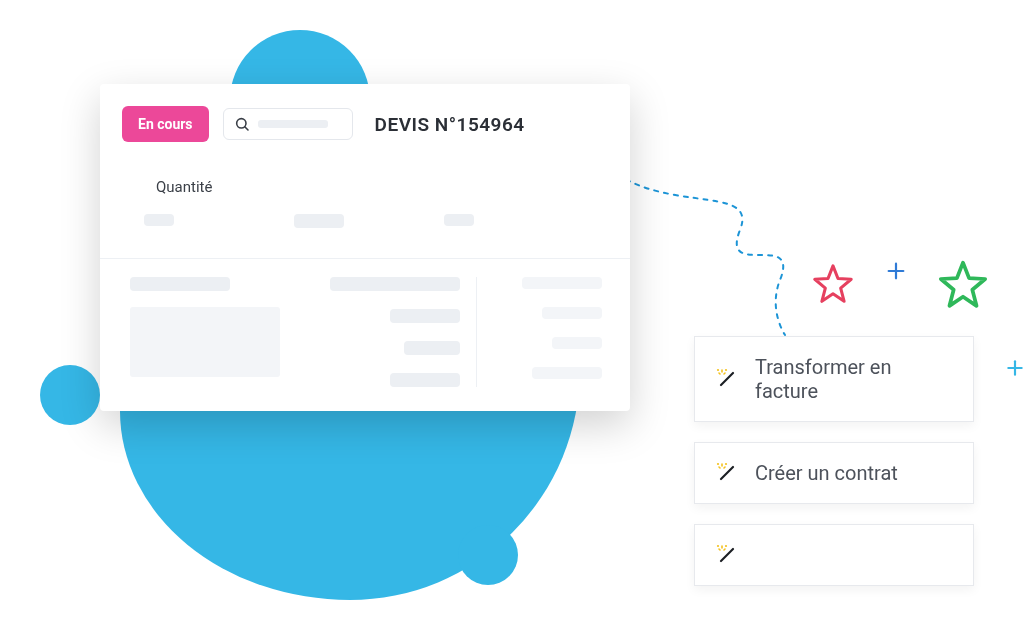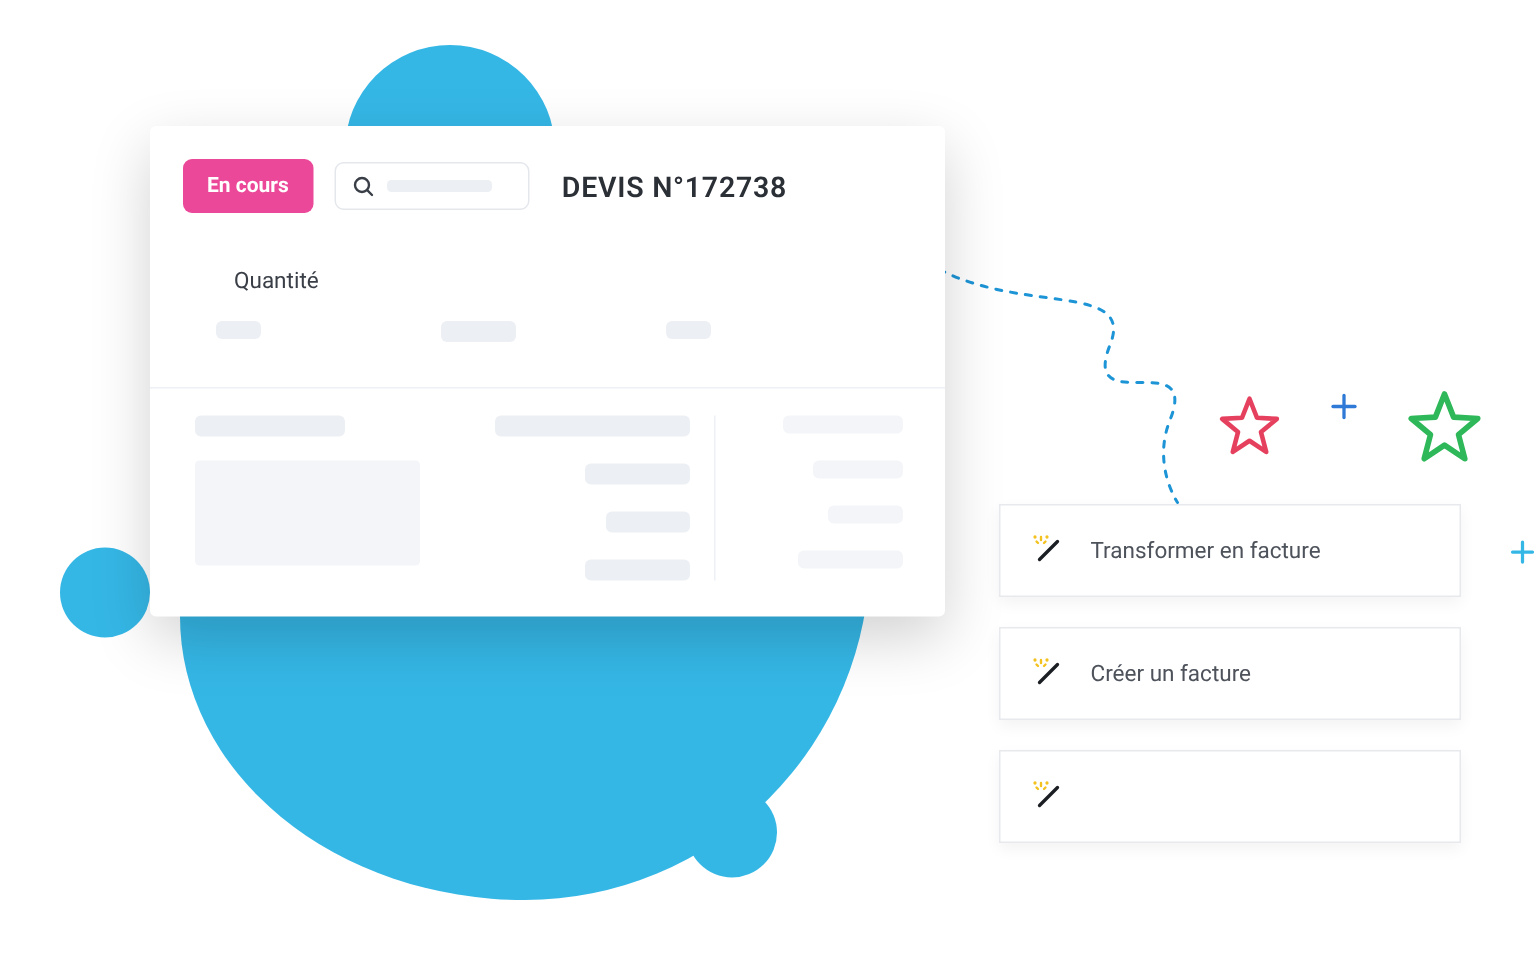--- a/index.html
+++ b/index.html
@@ -151,29 +151,29 @@
   .actions {
     position: absolute;
     right: 50px;
     top: 336px;
     display: flex;
     flex-direction: column;
     gap: 20px;
     z-index: 3;
   }
   .action-btn {
-    width: 308px;
+    width: 280px;
     background: #fff;
     border: 1px solid #e7e9ed;
     box-shadow: 0 4px 10px rgba(0,0,0,0.05);
     padding: 18px 20px;
     display: flex;
     align-items: center;
     gap: 16px;
-    font-size: 15px;
+    font-size: 20px;
     color: #4d525b;
     cursor: pointer;
   }
   .wand { width:24px;height:24px;flex-shrink:0;position:relative;}
 </style>
 </head>
 <body>
 
 <div class="blob-top"></div>
 <div class="blob-main"></div>
@@ -202,21 +202,21 @@
 <div class="card">
   <div class="card-header">
     <div class="status-badge">En cours</div>
     <div class="search-box">
       <svg width="16" height="16" viewBox="0 0 24 24" fill="none" stroke="#3a3f47" stroke-width="2.4" stroke-linecap="round">
         <circle cx="11" cy="11" r="7"></circle>
           <line x1="21" y1="21" x2="16.2" y2="16.2"></line>
       </svg>
       <div class="placeholder-bar"></div>
     </div>
-    <div class="doc-title">DEVIS N°172738</div>
+    <div class="doc-title">DEVIS N°154964</div>
   </div>
 
   <div class="table-head">
     <div>Quantité</div>
   </div>
   <div class="value-row">
     <div class="ph s"></div>
     <div class="ph m"></div>
     <div class="ph s"></div>
   </div>
@@ -255,21 +255,21 @@
   </div>
   <div class="action-btn">
     <span class="wand">
       <svg width="24" height="24" viewBox="0 0 24 24">
         <path d="M6 18 L18 6" stroke="#1b1e23" stroke-width="2.2" stroke-linecap="round"></path>
         <path d="M4 6 L5 7 M7 3 L7 5 M10 6 L9 7" stroke="#f4c21f" stroke-width="1.6" stroke-linecap="round"></path>
         <circle cx="3" cy="3" r="1.1" fill="#f4c21f"></circle>
           <circle cx="11" cy="3" r="1.1" fill="#f4c21f"></circle>
       </svg>
     </span>
-    <span>Créer un facture</span>
+    <span>Créer un contrat</span>
   </div>
   <div class="action-btn">
     <span class="wand">
       <svg width="24" height="24" viewBox="0 0 24 24">
         <path d="M6 18 L18 6" stroke="#1b1e23" stroke-width="2.2" stroke-linecap="round"></path>
         <path d="M4 6 L5 7 M7 3 L7 5 M10 6 L9 7" stroke="#f4c21f" stroke-width="1.6" stroke-linecap="round"></path>
         <circle cx="3" cy="3" r="1.1" fill="#f4c21f"></circle>
           <circle cx="11" cy="3" r="1.1" fill="#f4c21f"></circle>
       </svg>
     </span>

